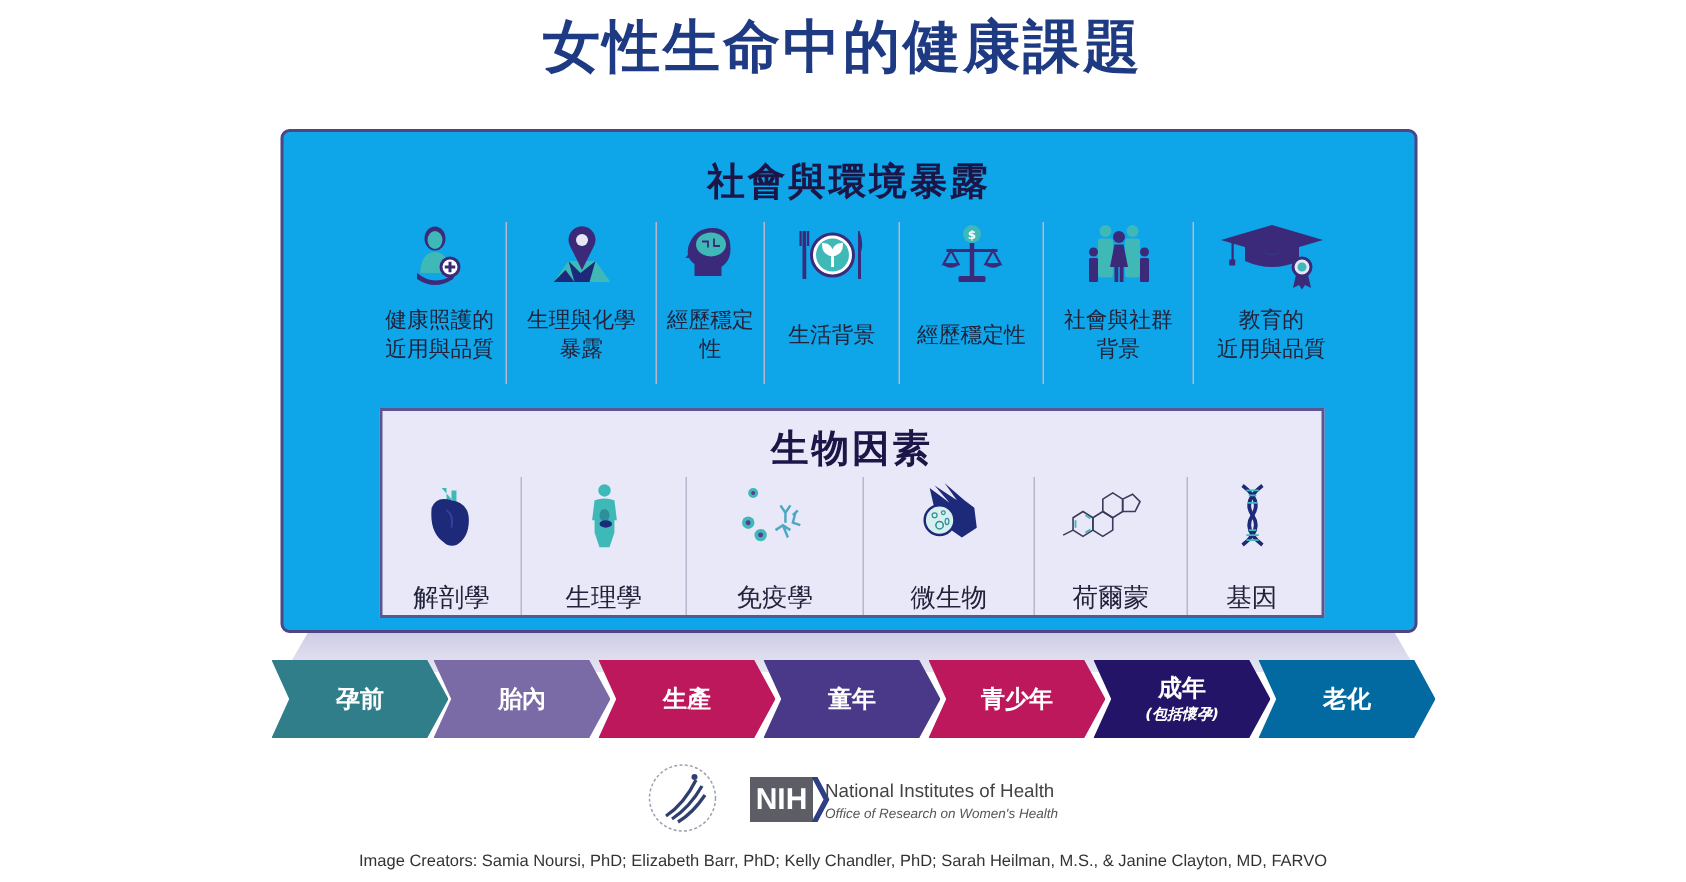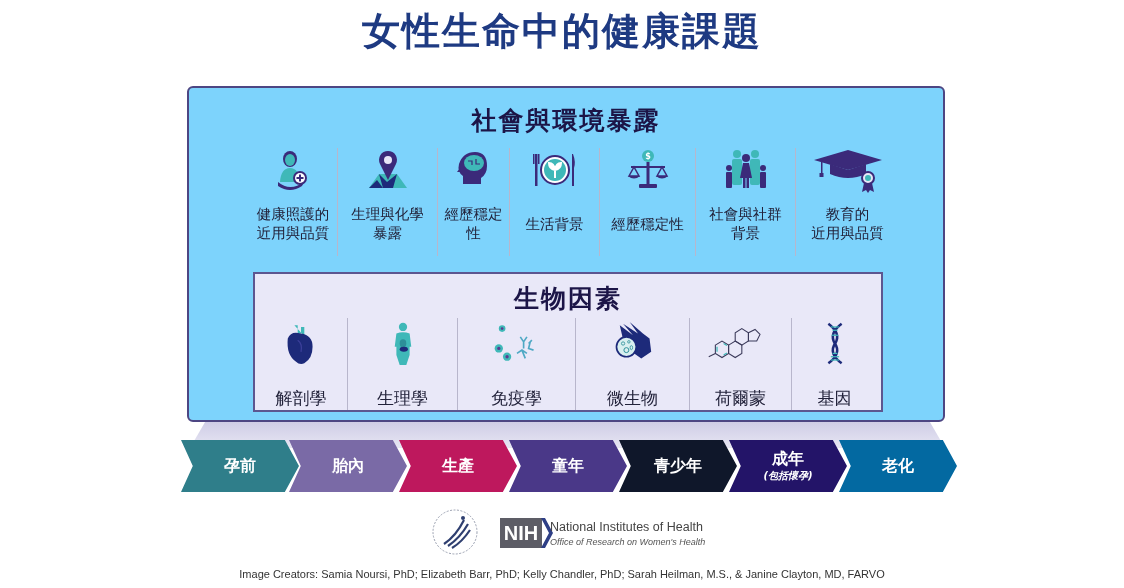--- a/index.html
+++ b/index.html
@@ -6,21 +6,21 @@
   html, body { width: 1124px; height: 588px; background: #ffffff; overflow: hidden; }
   body { position: relative; font-family: "DejaVu Sans", sans-serif; color: #1f1a4d; }
 
   .title {
     position: absolute; left: 0; top: 6px; width: 1124px; text-align: center;
     font-size: 38px; font-weight: bold; color: #1e3a82; letter-spacing: 2px;
   }
 
   .outer-box {
     position: absolute; left: 187px; top: 86px; width: 758px; height: 336px;
-    background: #7dd3fc; border: 2px solid #4d4683; border-radius: 6px;
+    background: #0ea5e9; border: 2px solid #4d4683; border-radius: 6px;
   }
   .outer-title {
     position: absolute; left: 0; top: 16px; width: 100%; text-align: center;
     font-size: 25px; font-weight: bold; color: #1c1547; letter-spacing: 2px;
   }
   .env-row {
     position: absolute; left: 60px; top: 60px; width: 650px; height: 108px;
     display: flex;
   }
   .env-item {
@@ -298,21 +298,21 @@
   </div>
   <div class="stage" style="left:108px;background:#7a6aa6">
     <span>胎內</span>
   </div>
   <div class="stage" style="left:218px;background:#be185d">
     <span>生產</span>
   </div>
   <div class="stage" style="left:328px;background:#4a3888">
     <span>童年</span>
   </div>
-  <div class="stage" style="left:438px;background:#0f172a">
+  <div class="stage" style="left:438px;background:#be185d">
     <span>青少年</span>
   </div>
   <div class="stage" style="left:548px;background:#231468">
     <span>成年</span>
     <span class="sub">(包括懷孕)</span>
   </div>
   <div class="stage" style="left:658px;background:#0369a1">
     <span>老化</span>
   </div>
 </div>

